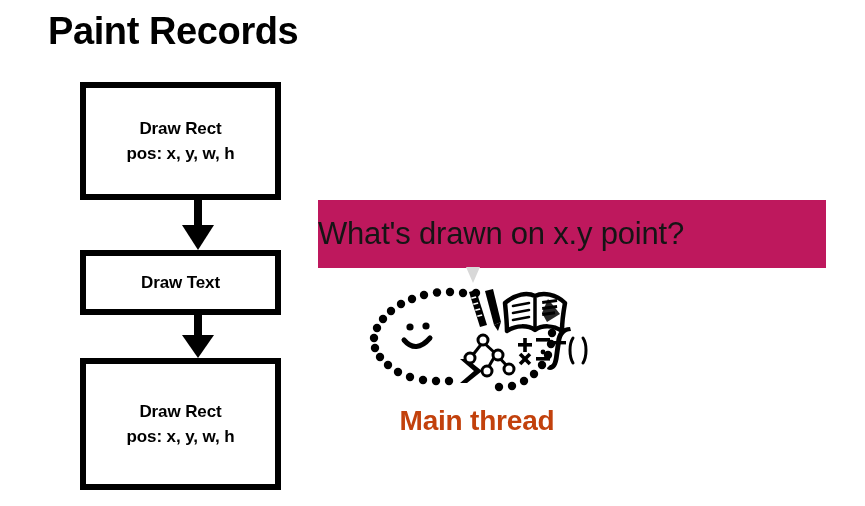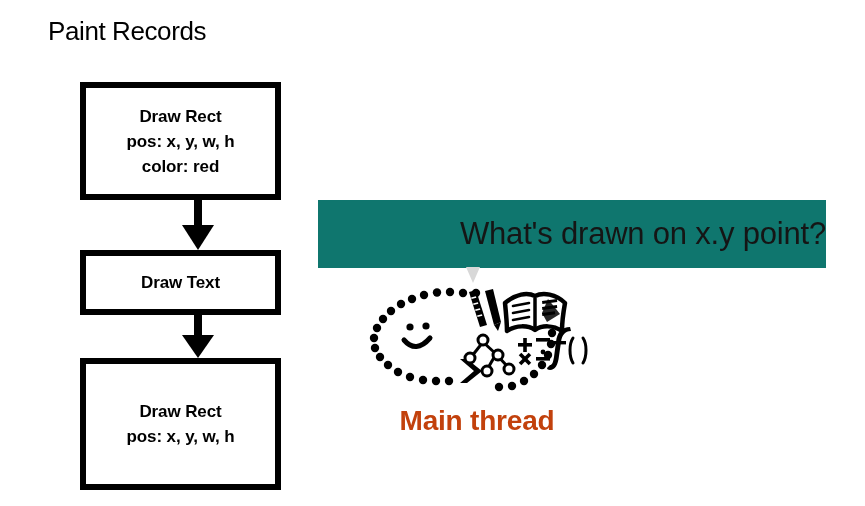--- a/index.html
+++ b/index.html
@@ -15,22 +15,22 @@
     overflow: hidden;
     font-family: "Liberation Sans", sans-serif;
     -webkit-font-smoothing: antialiased;
   }
 
   
   .slide-title {
     position: absolute;
     left: 48px;
     top: 8px;
-    font-size: 26px;
-    font-weight: normal;
+    font-size: 38px;
+    font-weight: bold;
     letter-spacing: -0.4px;
     color: #000000;
     line-height: 46px;
     white-space: nowrap;
   }
 
   
   .record-box {
     position: absolute;
     left: 80px;
@@ -65,24 +65,24 @@
   #flow-arrow-1 { top: 315px; height: 43px; }
   .flow-arrow svg { display: block; width: 100%; height: 100%; }
 
   
   .speech-bubble {
     position: absolute;
     left: 318px;
     top: 200px;
     width: 508px;
     height: 68px;
-    background: #0f766e;
+    background: #be185d;
     display: flex;
     align-items: center;
-    justify-content: flex-end;
+    justify-content: flex-start;
   }
   .speech-bubble .bubble-text {
     font-size: 31px;
     font-weight: normal;
     letter-spacing: -0.2px;
     color: #151515;
     white-space: nowrap;
   }
   .bubble-tail {
     position: absolute;
@@ -117,21 +117,20 @@
   }
 </style>
 </head>
 <body>
 
 <div class="slide-title">Paint Records</div>
 
 <div class="record-box" id="record-box-0">
   <div class="line">Draw Rect</div>
   <div class="line">pos: x, y, w, h</div>
-  <div class="line">color: red</div>
 </div>
 
 <div class="flow-arrow" id="flow-arrow-0">
   <svg viewBox="0 0 40 50" preserveAspectRatio="none" aria-hidden="true">
     <rect x="16" y="0" width="8" height="28" fill="#000000"></rect>
     <polygon points="4,25 36,25 20,50" fill="#000000"></polygon>
   </svg>
 </div>
 
 <div class="record-box" id="record-box-1">

